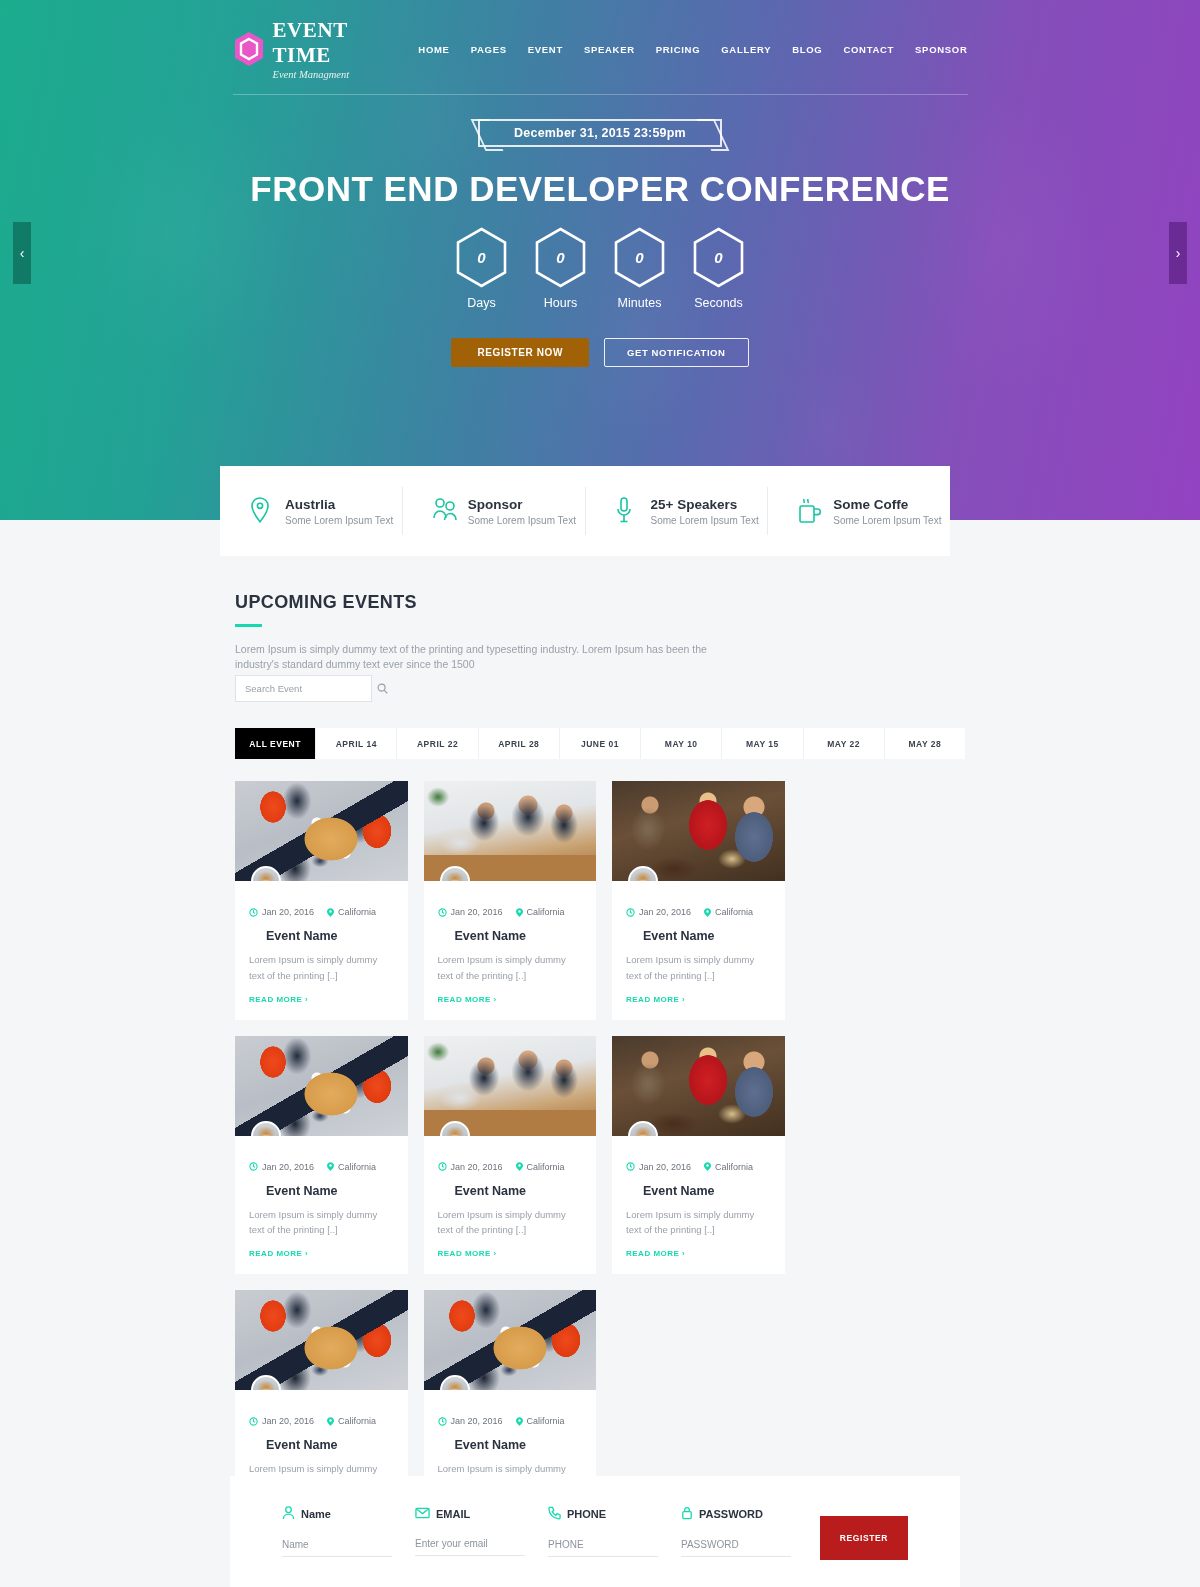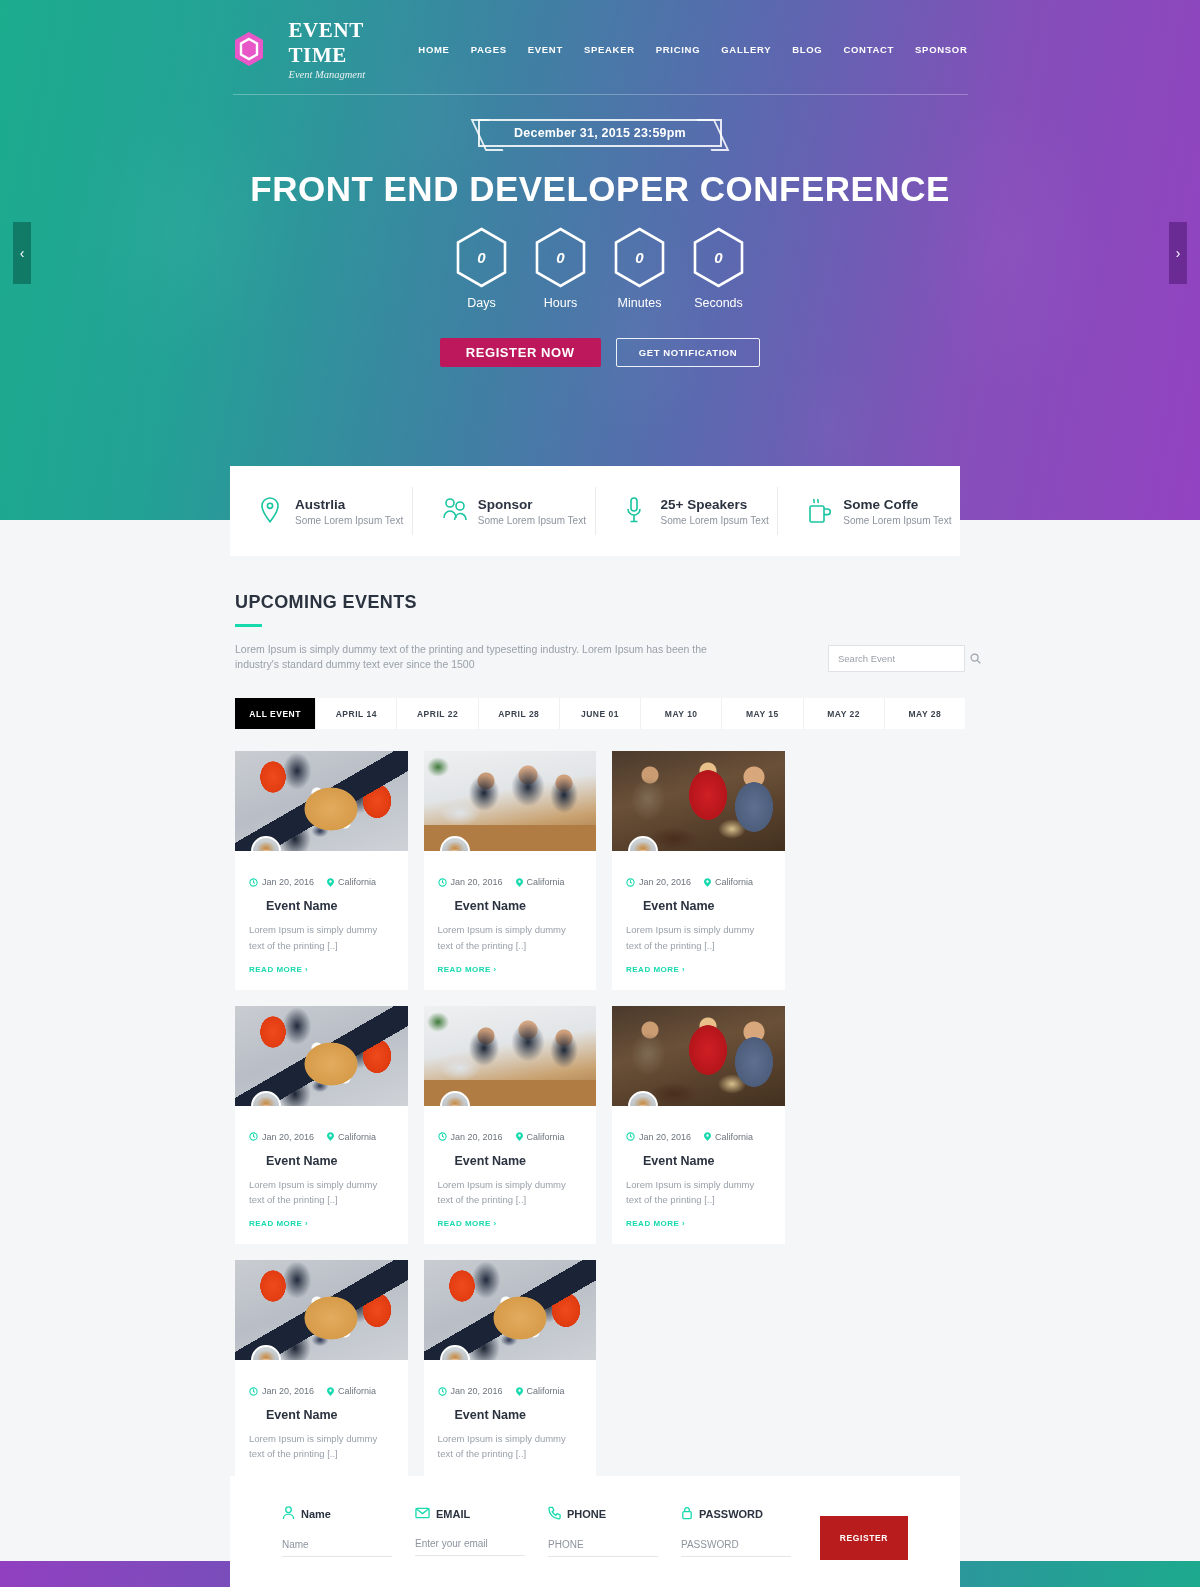--- a/index.html
+++ b/index.html
@@ -37,21 +37,21 @@
   }
   .hero-inner { position: relative; z-index: 3; }
 
   
   .topbar {
     width: 735px; margin: 0 auto; padding-top: 18px;
     display: flex; align-items: center;
     border-bottom: 1px solid rgba(255,255,255,.28);
     padding-bottom: 14px;
   }
-  .brand { display: flex; align-items: center; gap: 24px; }
+  .brand { display: flex; align-items: center; gap: 8px; }
   .logo-hex { width: 32px; height: 36px; position: relative; }
   .brand-text .bt-title {
     color: #fff; font-size: 21px; font-weight: bold; letter-spacing: .6px;
     font-family: "Liberation Serif", serif;
   }
   .brand-text .bt-sub {
     color: #e8f2f0; font-size: 10.5px; font-style: italic;
     font-family: "Liberation Serif", serif; margin-top: 1px;
   }
   .nav { display: flex; gap: 21px; margin-left: 52px; align-items: center; justify-content: center; }
@@ -100,22 +100,22 @@
   .cd-hex svg { position: absolute; inset: 0; }
   .cd-num {
     position: relative; z-index: 2; color: #fff; font-size: 15px;
     font-weight: bold; font-style: italic;
   }
   .cd-label { color: #fff; font-size: 12.5px; font-weight: normal; margin-top: 8px; }
 
   
   .hero-btns { display: flex; justify-content: center; gap: 15px; margin-top: 28px; }
   .btn-orange {
-    background: #be185d; color: #fff; border: none;
-    font-size: 13px; font-weight: bold; letter-spacing: .6px;
+    background: #a16207; color: #fff; border: none;
+    font-size: 10px; font-weight: bold; letter-spacing: .6px;
     padding: 0 26px; height: 29px; border-radius: 2px; cursor: pointer;
     min-width: 113px;
   }
   .btn-outline {
     background: transparent; color: #fff; border: 1.5px solid rgba(255,255,255,.9);
     font-size: 9.5px; font-weight: bold; letter-spacing: .6px;
     padding: 0 22px; height: 29px; border-radius: 2px; cursor: pointer;
     min-width: 123px;
   }
 
@@ -123,38 +123,38 @@
   .sld {
     position: absolute; top: 222px; width: 18px; height: 62px; z-index: 5;
     display: flex; align-items: center; justify-content: center;
     color: #fff; font-size: 14px; cursor: pointer;
   }
   .sld-l { left: 13px; background: rgba(0,60,48,.42); }
   .sld-r { right: 13px; background: rgba(50,0,80,.38); }
 
   
   .infobar {
-    position: absolute; left: 230px; top: 466px; width: 730px; height: 90px;
+    position: absolute; left: 220px; top: 466px; width: 730px; height: 90px;
     background: #fff; z-index: 6; display: flex; align-items: center;
   }
   .info-item {
     flex: 1; display: flex; align-items: center; gap: 11px; padding-left: 30px;
     height: 48px;
   }
   .info-item + .info-item { border-left: 1px solid #e9ecef; }
   .info-ic { width: 24px; height: 28px; flex: 0 0 24px; color: #17c5a0; }
   .info-txt .it-title { font-size: 13.5px; font-weight: bold; color: #2b3340; }
   .info-txt .it-sub { font-size: 10px; color: #8d949e; margin-top: 3px; }
 
   
   .upcoming { padding: 72px 0 0; }
   .wrap { width: 730px; margin: 0 auto; }
   .sec-title { font-size: 18px; font-weight: bold; color: #2b3340; letter-spacing: .4px; }
   .sec-rule { width: 27px; height: 3px; background: #17d9ae; margin-top: 11px; }
-  .sec-row { display: flex; justify-content: space-between; align-items: flex-start; margin-top: 15px; }
+  .sec-row { display: flex; justify-content: space-between; align-items: flex-start; margin-top: 15px; flex-direction: column; }
   .sec-desc { font-size: 10.5px; color: #9aa1aa; line-height: 1.45; max-width: 480px; }
   .search-box {
     width: 137px; height: 27px; border: 1px solid #dfe3e7; background: #fff;
     display: flex; align-items: center; padding: 0 9px; margin-top: 3px;
   }
   .search-box input {
     flex: 1; border: none; outline: none; font-size: 9.5px; color: #6b7280;
     font-family: "Liberation Sans", sans-serif; background: transparent;
   }
   .search-box input::placeholder { color: #9aa1aa; }

